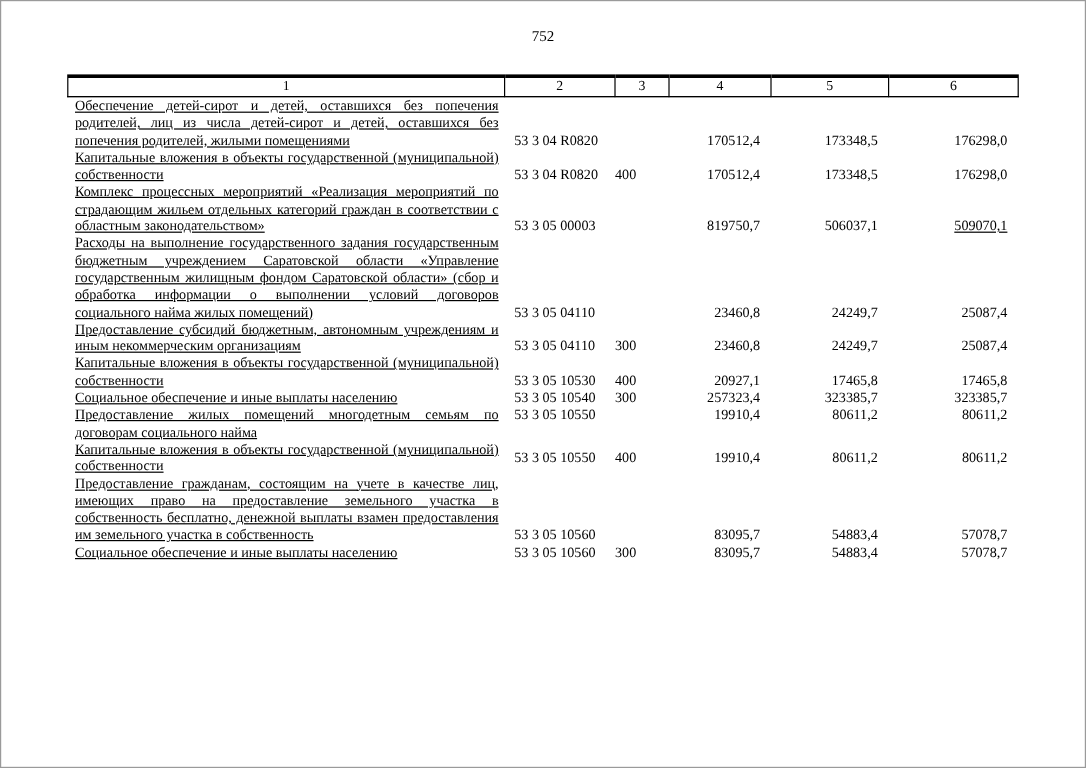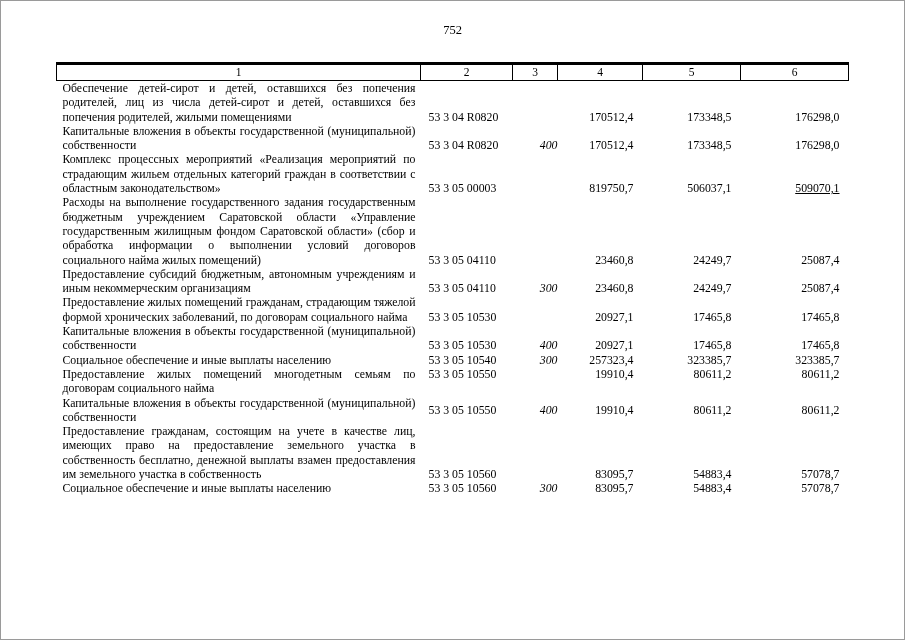--- a/index.html
+++ b/index.html
@@ -46,30 +46,30 @@
   }
   tbody td {
     padding: 0;
     vertical-align: bottom;
   }
   td.c-name {
     text-align: justify;
     vertical-align: top;
     padding: 0 5px 0 6px;
     hyphens: auto;
+    text-decoration: underline;
     -webkit-hyphens: auto;
   }
   td.c-code {
     padding-left: 8px;
     white-space: nowrap;
     text-align: left;
   }
   td.c-group {
-    text-align: right;
-    font-style: italic;
+    text-align: left;
   }
   td.c-amt {
     text-align: right;
     padding-right: 9px;
     white-space: nowrap;
   }
 </style>
 </head>
 <body>
 
@@ -130,28 +130,20 @@
         </tr>
         <tr>
           <td class="c-name">Предоставление субсидий бюджетным, автономным учреждениям и иным некоммерческим организациям</td>
           <td class="c-code" style="vertical-align: bottom;">53 3 05 04110</td>
           <td class="c-group" style="vertical-align: bottom;">300</td>
           <td class="c-amt" style="vertical-align: bottom;">23460,8</td>
           <td class="c-amt" style="vertical-align: bottom;">24249,7</td>
           <td class="c-amt" style="vertical-align: bottom;">25087,4</td>
         </tr>
         <tr>
-          <td class="c-name">Предоставление жилых помещений гражданам, страдающим тяжелой формой хронических заболеваний, по договорам социального найма</td>
-          <td class="c-code" style="vertical-align: bottom;">53 3 05 10530</td>
-          <td class="c-group" style="vertical-align: bottom;"></td>
-          <td class="c-amt" style="vertical-align: bottom;">20927,1</td>
-          <td class="c-amt" style="vertical-align: bottom;">17465,8</td>
-          <td class="c-amt" style="vertical-align: bottom;">17465,8</td>
-        </tr>
-        <tr>
           <td class="c-name">Капитальные вложения в объекты государственной (муниципальной) собственности</td>
           <td class="c-code" style="vertical-align: bottom;">53 3 05 10530</td>
           <td class="c-group" style="vertical-align: bottom;">400</td>
           <td class="c-amt" style="vertical-align: bottom;">20927,1</td>
           <td class="c-amt" style="vertical-align: bottom;">17465,8</td>
           <td class="c-amt" style="vertical-align: bottom;">17465,8</td>
         </tr>
         <tr>
           <td class="c-name">Социальное обеспечение и иные выплаты населению</td>
           <td class="c-code" style="vertical-align: bottom;">53 3 05 10540</td>

